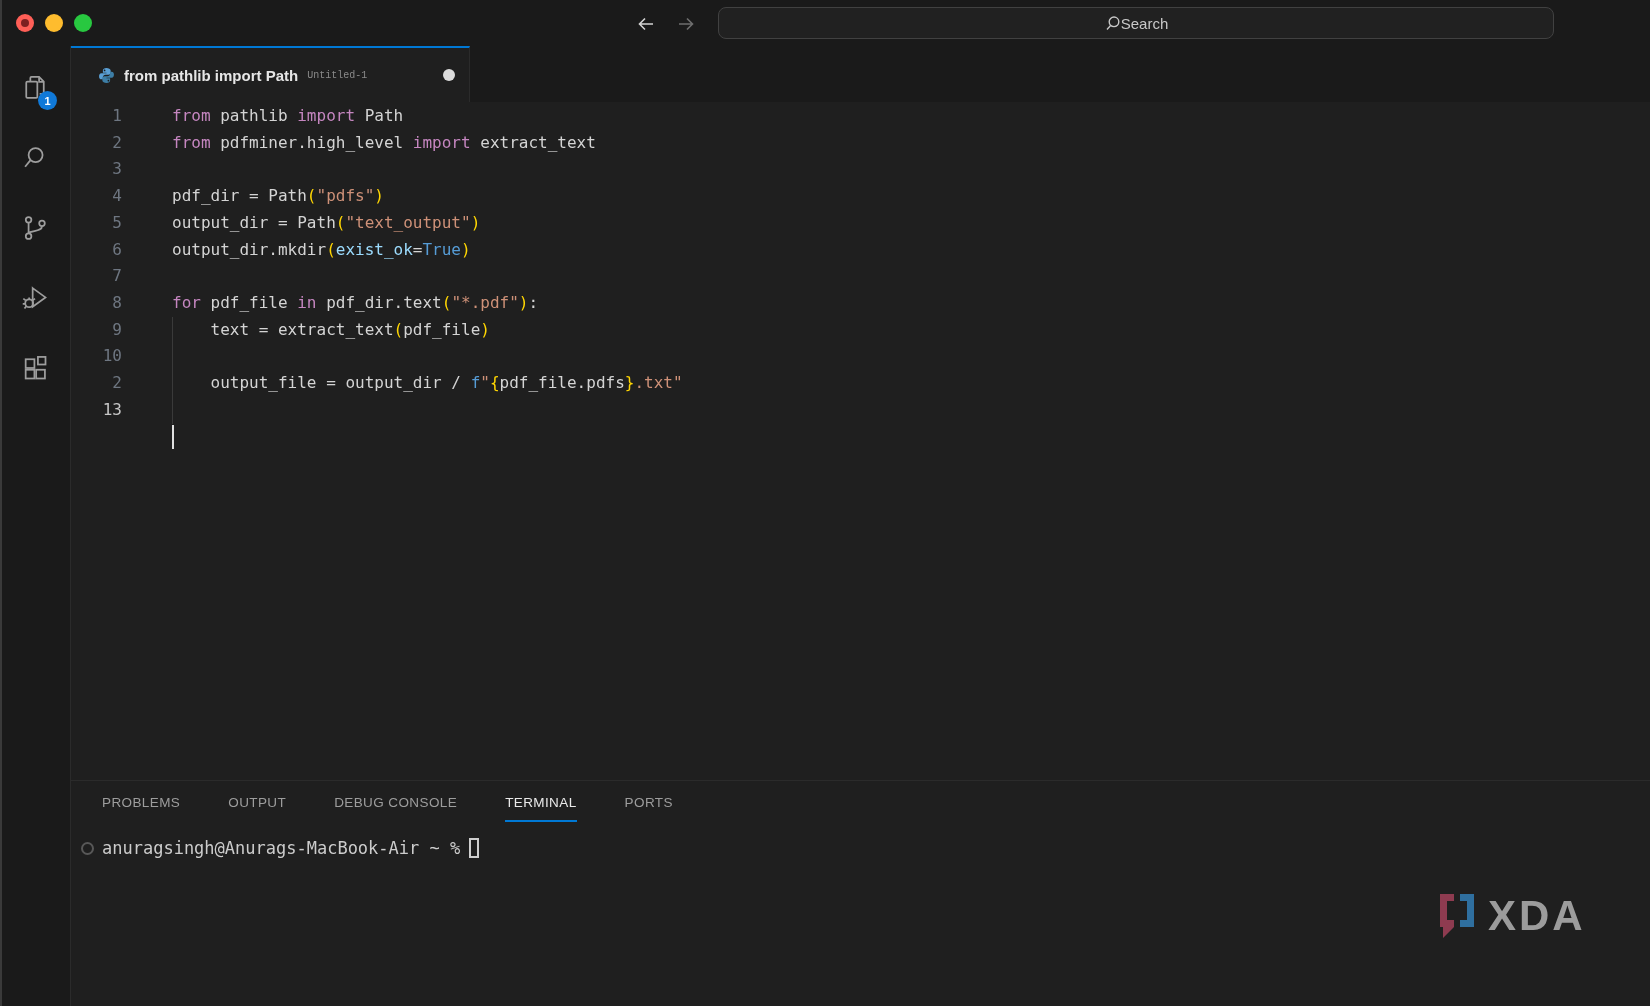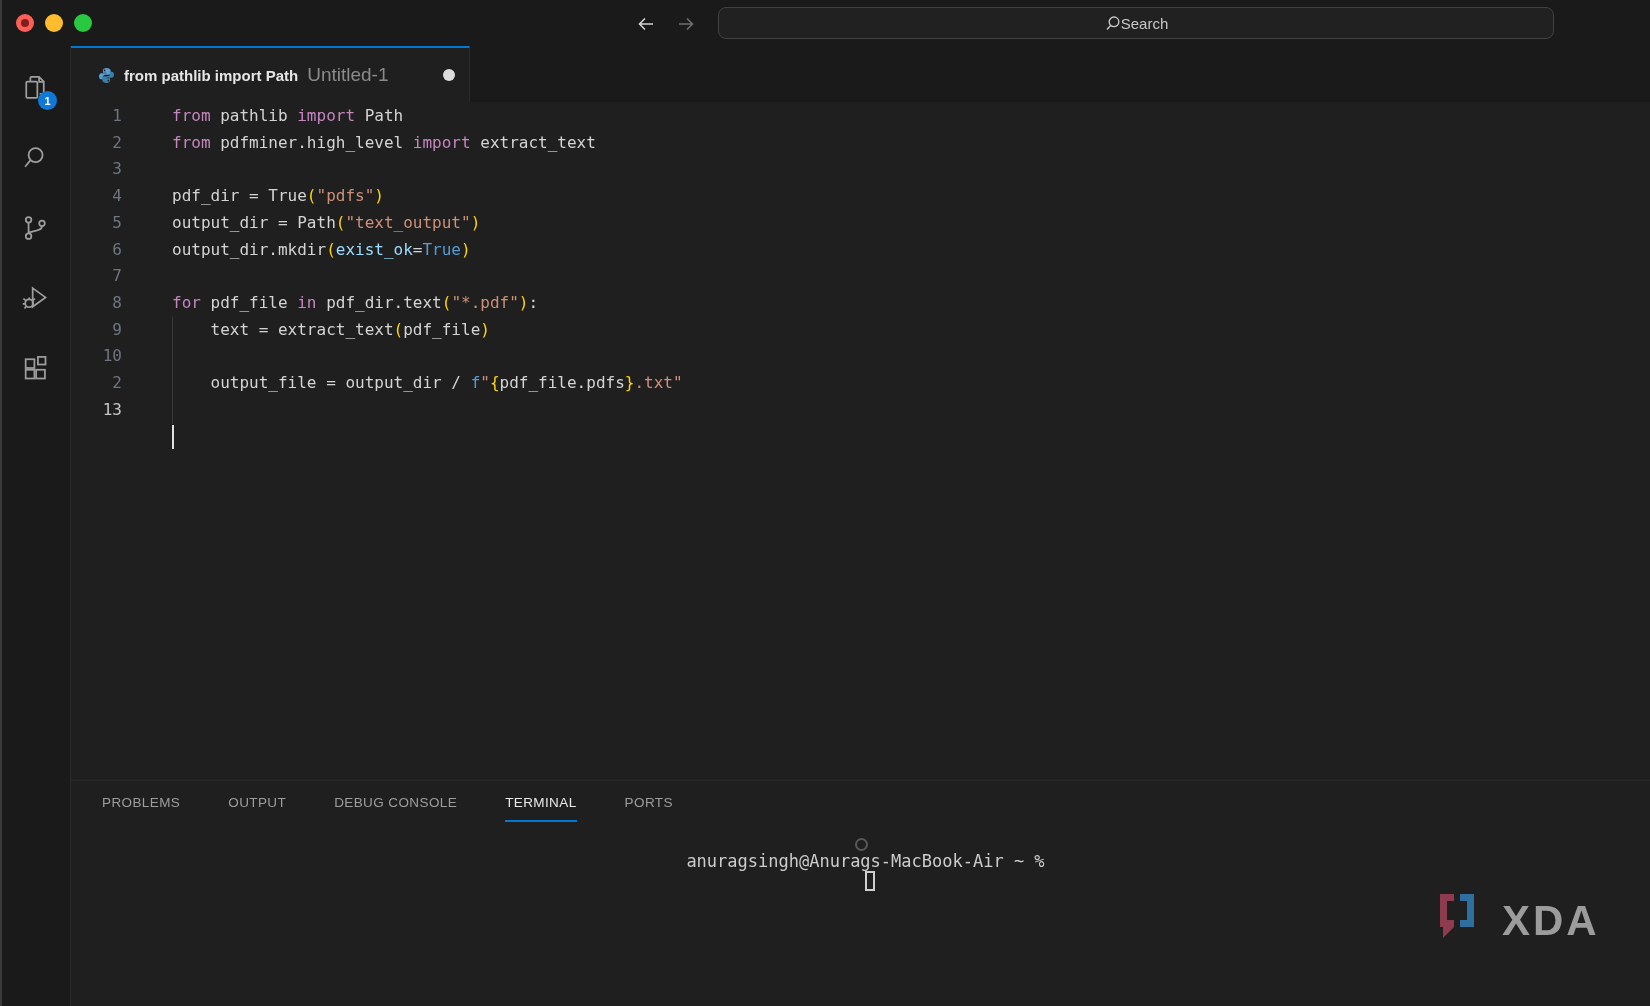--- a/index.html
+++ b/index.html
@@ -49,21 +49,21 @@
 
   .content { flex:1; display:flex; flex-direction:column; min-width:0; }
 
   
   .tabbar { height:56px; background:#1a1a1a; display:flex; }
   .tab {
     width:399px; background:#1f1f1f; border-top:2px solid #0078d4; border-right:1px solid #2b2b2b;
     display:flex; align-items:center; padding:0 14px 0 27px; gap:9px; font-size:15px;
   }
   .tab-title { color:#e6e6e6; font-weight:600; white-space:nowrap; }
-  .tab-desc { color:#8a8a8a; font-size:19px; white-space:nowrap; }
+  .tab-desc { color:#8a8a8a; font-size:10px; white-space:nowrap;font-family:Liberation Mono, monospace; }
   .tab-dot { margin-left:auto; width:12px; height:12px; border-radius:50%; background:#dcdcdc; flex:none; }
 
   
   .editor {
     flex:1; position:relative; background:#1f1f1f; overflow:hidden;
     font-family:"DejaVu Sans Mono", monospace; font-size:16px; line-height:26.7px;
     padding-top:1px;
   }
   .code-row { display:flex; white-space:pre; }
   .ln { width:51px; text-align:right; color:#6e7681; flex:none; user-select:none; }
@@ -82,27 +82,27 @@
   .panel { height:226px; border-top:1px solid #2b2b2b; background:#1f1f1f; }
   .panel-tabs { display:flex; gap:48px; padding-left:31px; height:44px; }
   .ptab {
     display:flex; align-items:center; height:37px; margin-top:4px;
     border-bottom:2px solid transparent; color:#9d9d9d; font-size:13.5px; letter-spacing:0.4px;
     white-space:nowrap;
   }
   .ptab.active { color:#e9e9e9; border-bottom-color:#0078d4; }
   .term-line {
     display:flex; align-items:center; margin-top:13px; padding-left:10px;
-    font-family:"DejaVu Sans Mono", monospace; font-size:17px; color:#cccccc;flex-direction:column;
+    font-family:"DejaVu Sans Mono", monospace; font-size:17px; color:#cccccc;
   }
   .term-circle { width:13px; height:13px; border-radius:50%; border:2px solid #585858; margin-right:8px; flex:none; }
   .term-cursor { display:inline-block; width:10px; height:20px; border:2px solid #cfcfcf; margin-left:9px; }
 
   
-  .watermark { position:absolute; left:1433px; top:891px; display:flex; align-items:flex-end; gap:21px; z-index:40; }
+  .watermark { position:absolute; left:1433px; top:891px; display:flex; align-items:center; gap:7px; z-index:40; }
   .wm-text { font-size:42px; font-weight:700; color:#9c9c9c; letter-spacing:3px; line-height:40px; font-family:"Liberation Sans", sans-serif; }
 </style>
 </head>
 <body>
 
 <div class="window-edge"></div>
 
 <div class="titlebar">
   <div class="traffic">
     <div class="light red"></div>
@@ -185,21 +185,21 @@
         <span class="tab-desc">Untitled-1</span>
         <span class="tab-dot"></span>
       </div>
     </div>
 
     <div class="editor">
       <div>
           <div class="code-row"><span class="ln">1</span><span class="cl"><span class="c-kw">from</span><span class="c-pl"> pathlib </span><span class="c-kw">import</span><span class="c-pl"> Path</span></span></div>
           <div class="code-row"><span class="ln">2</span><span class="cl"><span class="c-kw">from</span><span class="c-pl"> pdfminer.high_level </span><span class="c-kw">import</span><span class="c-pl"> extract_text</span></span></div>
           <div class="code-row"><span class="ln">3</span><span class="cl">&nbsp;</span></div>
-          <div class="code-row"><span class="ln">4</span><span class="cl"><span class="c-pl">pdf_dir = True</span><span class="c-br">(</span><span class="c-st">"pdfs"</span><span class="c-br">)</span></span></div>
+          <div class="code-row"><span class="ln">4</span><span class="cl"><span class="c-pl">pdf_dir = Path</span><span class="c-br">(</span><span class="c-st">"pdfs"</span><span class="c-br">)</span></span></div>
           <div class="code-row"><span class="ln">5</span><span class="cl"><span class="c-pl">output_dir = Path</span><span class="c-br">(</span><span class="c-st">"text_output"</span><span class="c-br">)</span></span></div>
           <div class="code-row"><span class="ln">6</span><span class="cl"><span class="c-pl">output_dir.mkdir</span><span class="c-br">(</span><span class="c-pm">exist_ok</span><span class="c-pl">=</span><span class="c-ct">True</span><span class="c-br">)</span></span></div>
           <div class="code-row"><span class="ln">7</span><span class="cl">&nbsp;</span></div>
           <div class="code-row"><span class="ln">8</span><span class="cl"><span class="c-kw">for</span><span class="c-pl"> pdf_file </span><span class="c-kw">in</span><span class="c-pl"> pdf_dir.text</span><span class="c-br">(</span><span class="c-st">"*.pdf"</span><span class="c-br">)</span><span class="c-pl">:</span></span></div>
           <div class="code-row"><span class="ln">9</span><span class="cl"><span class="c-pl">    text = extract_text</span><span class="c-br">(</span><span class="c-pl">pdf_file</span><span class="c-br">)</span></span></div>
           <div class="code-row"><span class="ln">10</span><span class="cl">&nbsp;</span></div>
           <div class="code-row"><span class="ln">2</span><span class="cl"><span class="c-pl">    output_file = output_dir / </span><span class="c-ct">f</span><span class="c-st">"</span><span class="c-br">{</span><span class="c-pl">pdf_file.pdfs</span><span class="c-br">}</span><span class="c-st">.txt"</span></span></div>
           <div class="code-row"><span class="ln ln-active">13</span><span class="cl">&nbsp;</span></div>
         </div>
       <div class="indent-guide"></div>

